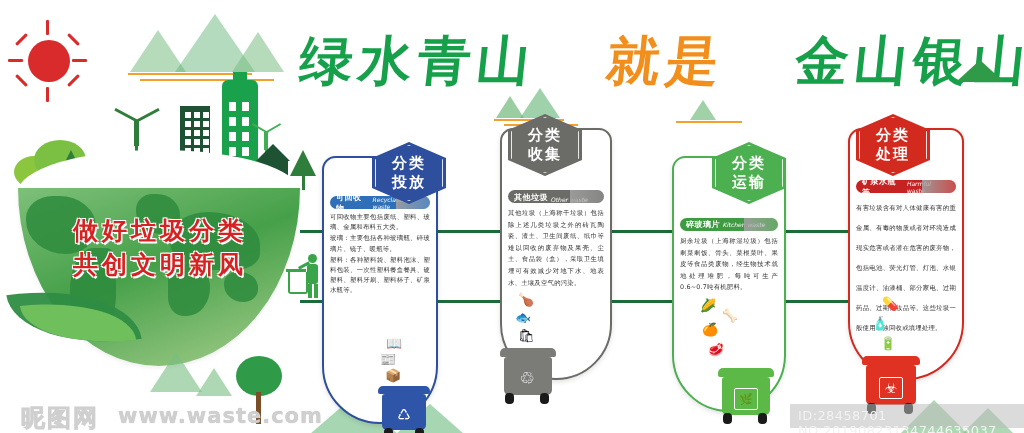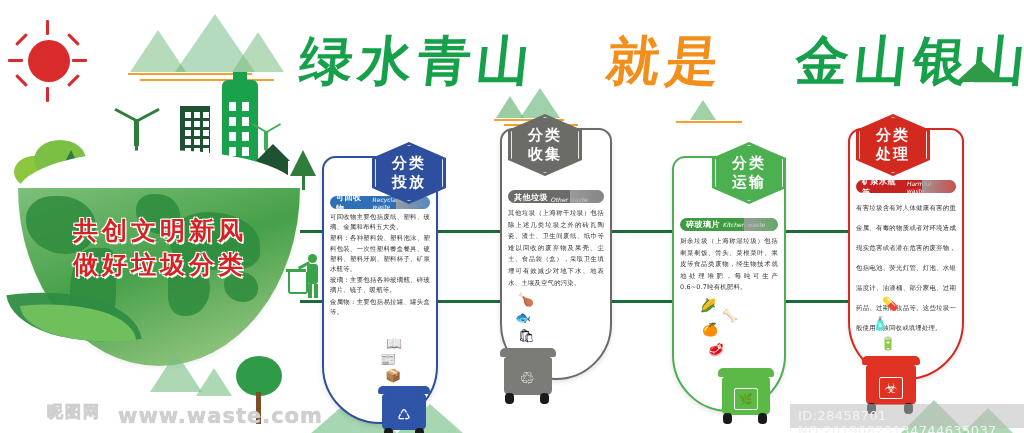--- a/index.html
+++ b/index.html
@@ -68,21 +68,21 @@
   .bin-sym{position:absolute;border:1.4px solid #fff;border-radius:2px;display:flex;
         align-items:center;justify-content:center;color:#fff;font-size:12px;line-height:1;}
   .wheel{position:absolute;width:9px;height:11px;border-radius:4px;background:#1a1a1a;}
 
   
   .conn{position:absolute;height:3px;}
 
   
   .wm{position:absolute;left:42px;top:404px;color:#cfcfcf;font-size:21px;font-weight:bold;
       letter-spacing:1px;text-shadow:0 0 1px #bbb;}
-  .wm-logo{position:absolute;left:47px;top:402px;font-size:16px;color:#fff;font-weight:bold;
+  .wm-logo{position:absolute;left:21px;top:402px;font-size:24px;color:#fff;font-weight:bold;
       -webkit-text-stroke:1px #cfcfcf;letter-spacing:2px;}
   .idbar{position:absolute;left:790px;top:404px;width:234px;height:24px;background:rgba(190,190,190,.55);}
   .idtext{position:absolute;left:798px;top:408px;color:#f2f2f2;font-size:13px;letter-spacing:.4px;}
   .falling{position:absolute;font-size:13px;}
 </style>
 </head>
 <body>
 
 <div id="stage">
 
@@ -199,22 +199,22 @@
     <div class="landmass" style="left:152px;top:24px;width:90px;height:58px;border-radius:45% 60% 30% 50%;"></div>
     <div class="landmass" style="left:150px;top:76px;width:42px;height:52px;border-radius:30% 50% 60% 40%;"></div>
     <div class="landmass" style="left:206px;top:84px;width:34px;height:30px;"></div>
   </div>
   <div style="position:absolute;left:10px;top:286px;width:128px;height:62px;
               background:#2f8d43;border-radius:0 100% 0 100%;transform:rotate(-8deg);opacity:.95;"></div>
   <div style="position:absolute;left:22px;top:300px;width:112px;height:46px;
               background:#6fbf5d;border-radius:0 100% 0 100%;transform:rotate(-6deg);"></div>
 
   <div class="slogan">
+    <div>做好垃圾分类</div>
     <div>共创文明新风</div>
-    <div>做好垃圾分类</div>
   </div>
 
   <div style="position:absolute;left:286px;top:252px;width:40px;height:46px;">
     <div style="position:absolute;left:22px;top:2px;width:9px;height:9px;border-radius:50%;background:#3aa44a;"></div>
     <div style="position:absolute;left:21px;top:12px;width:11px;height:20px;border-radius:3px;background:#3aa44a;"></div>
     <div style="position:absolute;left:12px;top:12px;width:12px;height:3px;background:#3aa44a;transform:rotate(-28deg);"></div>
     <div style="position:absolute;left:22px;top:32px;width:4px;height:14px;background:#3aa44a;"></div>
     <div style="position:absolute;left:28px;top:32px;width:4px;height:14px;background:#3aa44a;"></div>
     <div style="position:absolute;left:2px;top:20px;width:16px;height:20px;border:2px solid #3aa44a;border-top:none;border-radius:0 0 3px 3px;"></div>
     <div style="position:absolute;left:0px;top:17px;width:20px;height:3px;background:#3aa44a;"></div>
@@ -264,23 +264,22 @@
       <span>分类</span>
       <span>投放</span>
     </div>
     <div class="cat-pill" style="left:330px;top:196px;width:100px;background:#2e6fb8;justify-content:space-between;">
       <span class="cat-cn">可回收物</span>
       <span class="cat-en">Recyclable waste</span>
       <span class="cat-fade"></span>
     </div>
     <div class="body-txt" style="left:330px;top:212px;width:100px;">
       <p>可回收物主要包括废纸、塑料、玻璃、金属和布料五大类。</p>
+      <p>玻璃：主要包括各种玻璃瓶、碎玻璃片、镜子、暖瓶等。</p>
       <p>塑料：各种塑料袋、塑料泡沫、塑料包装、一次性塑料餐盒餐具、硬塑料、塑料牙刷、塑料杯子、矿泉水瓶等。</p>
-      <p>玻璃：主要包括各种玻璃瓶、碎玻璃片、镜子、暖瓶等。</p>
-      <p>金属物：主要包括易拉罐、罐头盒等。</p>
     </div>
     <div class="falling" style="left:386px;top:336px;">📖</div>
     <div class="falling" style="left:380px;top:352px;">📰</div>
     <div class="falling" style="left:385px;top:368px;">📦</div>
     <div class="bin" style="left:378px;top:386px;width:52px;height:47px;">
       <div class="bin-lid" style="left:0;top:0;width:52px;height:8px;background:#2e55a8;"></div>
       <div class="bin-body" style="left:4px;top:8px;width:44px;height:36px;background:#2e55a8;"></div>
       <div class="bin-sym" style="left:16px;top:20px;width:20px;height:18px;border:none;font-size:15px;">♺</div>
       <div class="wheel" style="left:6px;top:42px;"></div>
       <div class="wheel" style="left:37px;top:42px;"></div>

